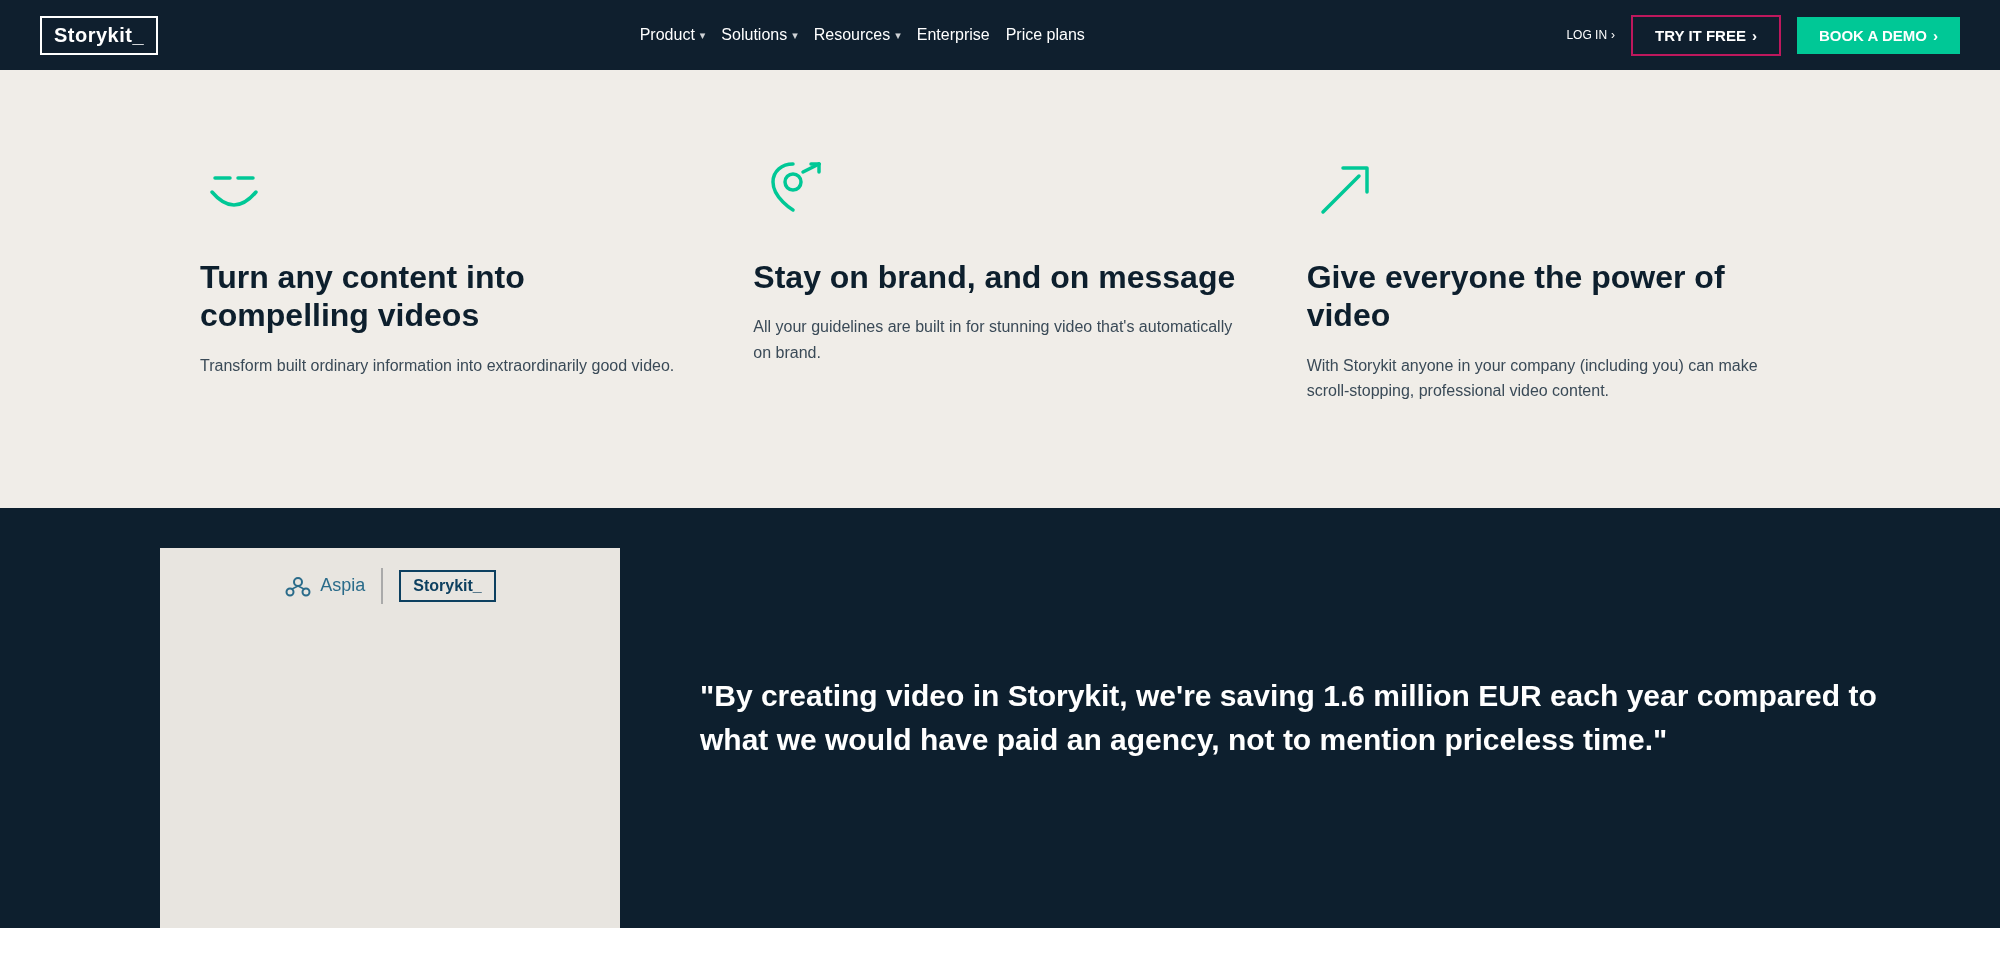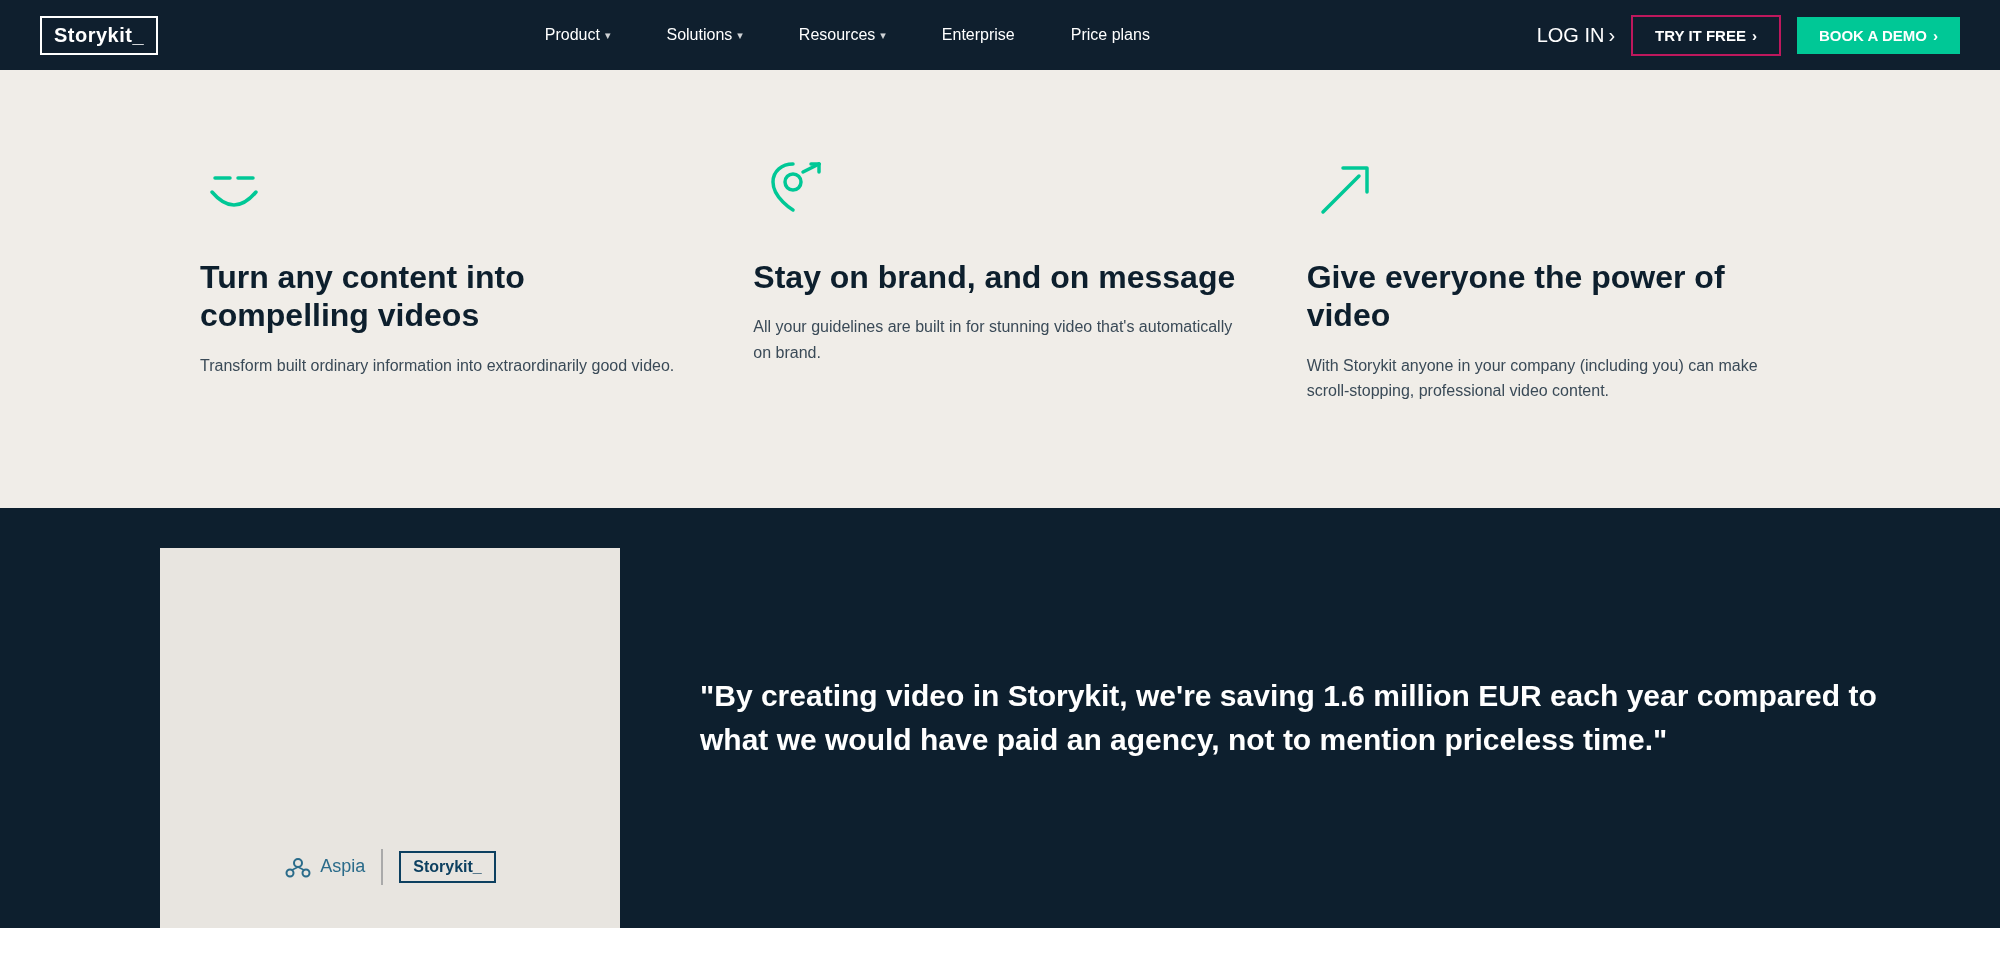--- a/index.html
+++ b/index.html
@@ -22,21 +22,21 @@
       padding: 6px 12px;
       color: #fff;
       font-size: 20px;
       font-weight: 700;
       letter-spacing: 0.5px;
       white-space: nowrap;
     }
     .nav-links {
       display: flex;
       align-items: center;
-      gap: 56px;
+      gap: 16px;
       list-style: none;
     }
     .nav-links li a {
       color: #fff;
       text-decoration: none;
       font-size: 16px;
       display: flex;
       align-items: center;
       gap: 5px;
     }
@@ -46,21 +46,21 @@
     }
     .nav-right {
       display: flex;
       align-items: center;
       gap: 16px;
     }
     .btn-login {
       color: #fff;
       background: none;
       border: none;
-      font-size: 20px;
+      font-size: 12px;
       cursor: pointer;
       display: flex;
       align-items: center;
       gap: 4px;
     }
     .btn-try {
       background: none;
       border: 2px solid #be185d;
       color: #fff;
       font-size: 15px;
@@ -135,21 +135,21 @@
       align-items: flex-end;
       justify-content: center;
       padding-bottom: 0;
       overflow: hidden;
     }
     .video-placeholder {
       width: 100%;
       height: 100%;
       background: #e8e5e0;
       display: flex;
-      align-items: flex-end;
+      align-items: flex-start;
       justify-content: center;
       padding-bottom: 23px;
     }
     .aspia-logo-bar {
       display: flex;
       align-items: center;
       gap: 16px;
       padding: 20px 24px;
       background: #e8e5e0;
       width: 100%;

